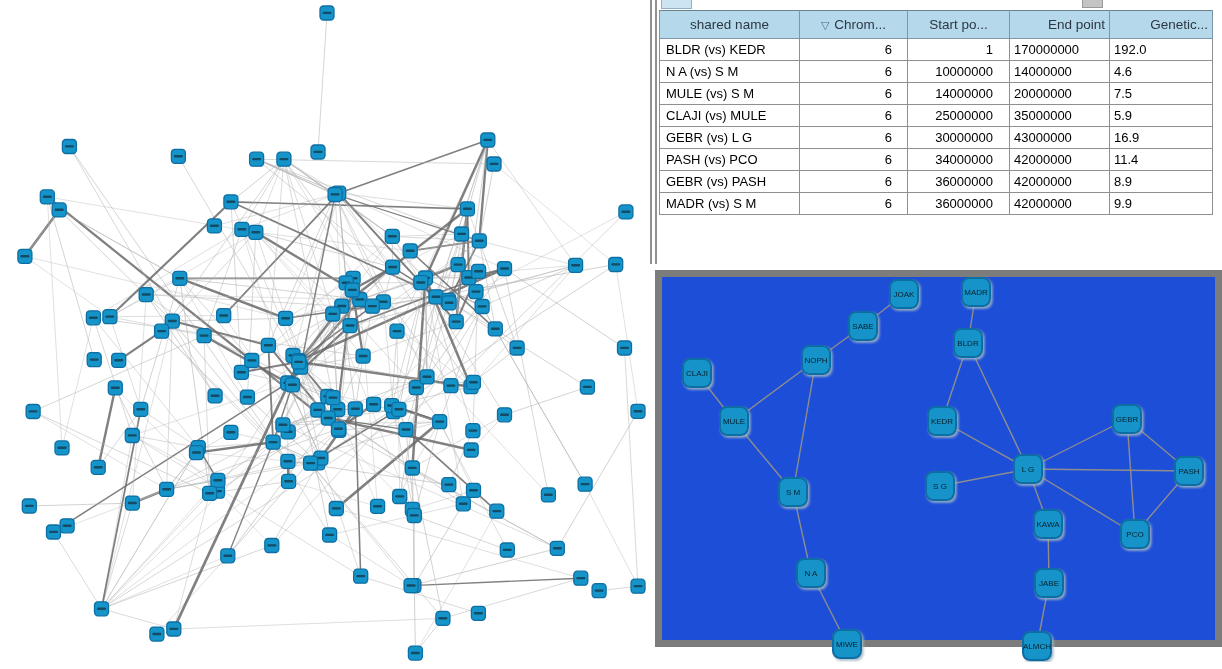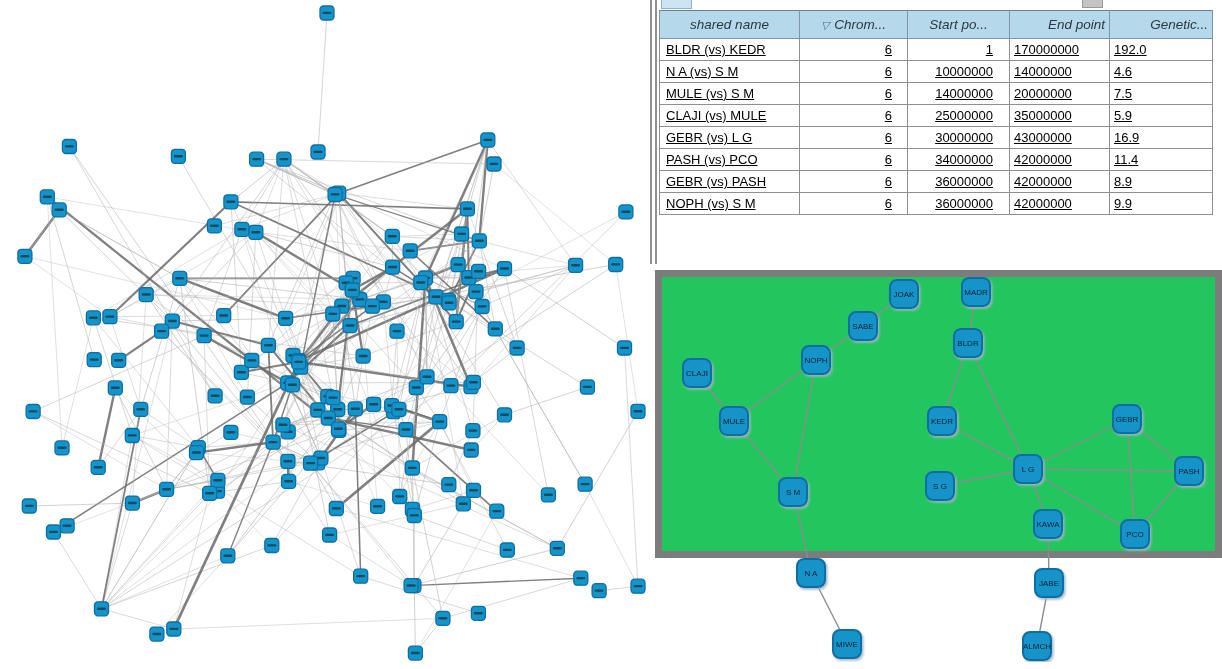--- a/index.html
+++ b/index.html
@@ -8,34 +8,34 @@
   #large-network-panel{position:absolute;left:0;top:0;width:650px;height:669px;background:#fff;}
   #large-network-panel svg{display:block;width:650px;height:669px;}
   .win-line{position:absolute;top:0;width:2px;height:264px;background:#909090;}
   #win-line-1{left:650px;} #win-line-2{left:655px;}
   .frag{position:absolute;box-sizing:border-box;}
   #frag-blue{left:661px;top:0;width:31px;height:9px;background:#cde4f2;border:1px solid #8fb2c9;border-top:none;}
   #frag-gray{left:1082px;top:0;width:21px;height:8px;background:#c4c4c4;border:1px solid #999;border-top:none;}
   #table-wrap{position:absolute;left:659px;top:10px;width:553px;}
   table{border-collapse:collapse;table-layout:fixed;width:553px;}
   th{background:#b5d9ea;color:#2b3744;font-weight:normal;font-size:13.5px;height:27px;
-     border:1px solid #7d97a8;border-top:1px solid #6a828f;padding:0 4px;white-space:nowrap;overflow:hidden;font-style:italic;}
+     border:1px solid #7d97a8;border-top:1px solid #6a828f;padding:0 4px;white-space:nowrap;overflow:hidden;}
   td{background:#fff;color:#000;font-size:13px;height:21px;border:1px solid #8f8f8f;
-     padding:0 4px;white-space:nowrap;overflow:hidden;text-decoration:underline;}
+     padding:0 4px;white-space:nowrap;overflow:hidden;}
   td.c0{text-align:left;padding-left:6px;}
   td.c1{text-align:right;padding-right:15px;}
   td.c2{text-align:right;padding-right:16px;}
   td.c3{text-align:left;padding-right:10px;}
   td.c4{text-align:left;padding-right:16px;}
   th.c0,th.c1,th.c2{text-align:center;}
   th.c3{text-align:right;}
   th.c4{text-align:right;}
   .filter-icon{color:#45708e;font-size:11px;margin-right:5px;}
-  #small-network-panel{position:absolute;left:655px;top:270px;width:567px;height:288px;
-     box-sizing:border-box;border:7px solid #7c7c7c;background:#22c55e;}
+  #small-network-panel{position:absolute;left:655px;top:270px;width:567px;height:377px;
+     box-sizing:border-box;border:7px solid #7c7c7c;background:#1d4ed8;}
   #small-network-panel svg{display:block;width:553px;height:385px;}
 </style>
 </head>
 <body>
 
 <div id="app">
 
   <div id="large-network-panel">
     <svg id="large-net-svg" viewBox="0 0 650 669" xmlns="http://www.w3.org/2000/svg">
         <g>
@@ -1139,21 +1139,21 @@
             <td class="c4">11.4</td>
           </tr>
           <tr>
             <td class="c0">GEBR (vs) PASH</td>
             <td class="c1">6</td>
             <td class="c2">36000000</td>
             <td class="c3">42000000</td>
             <td class="c4">8.9</td>
           </tr>
           <tr>
-            <td class="c0">NOPH (vs) S M</td>
+            <td class="c0">MADR (vs) S M</td>
             <td class="c1">6</td>
             <td class="c2">36000000</td>
             <td class="c3">42000000</td>
             <td class="c4">9.9</td>
           </tr>
         </tbody>
     </table>
   </div>
 
   <div id="small-network-panel">

